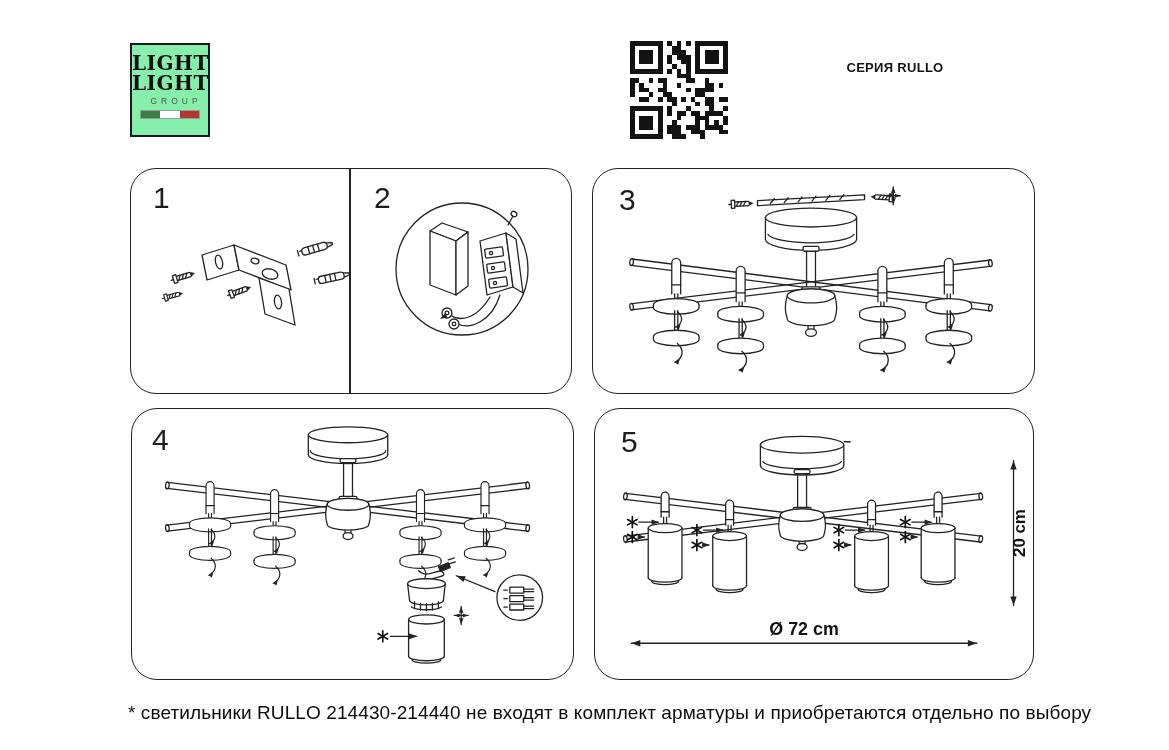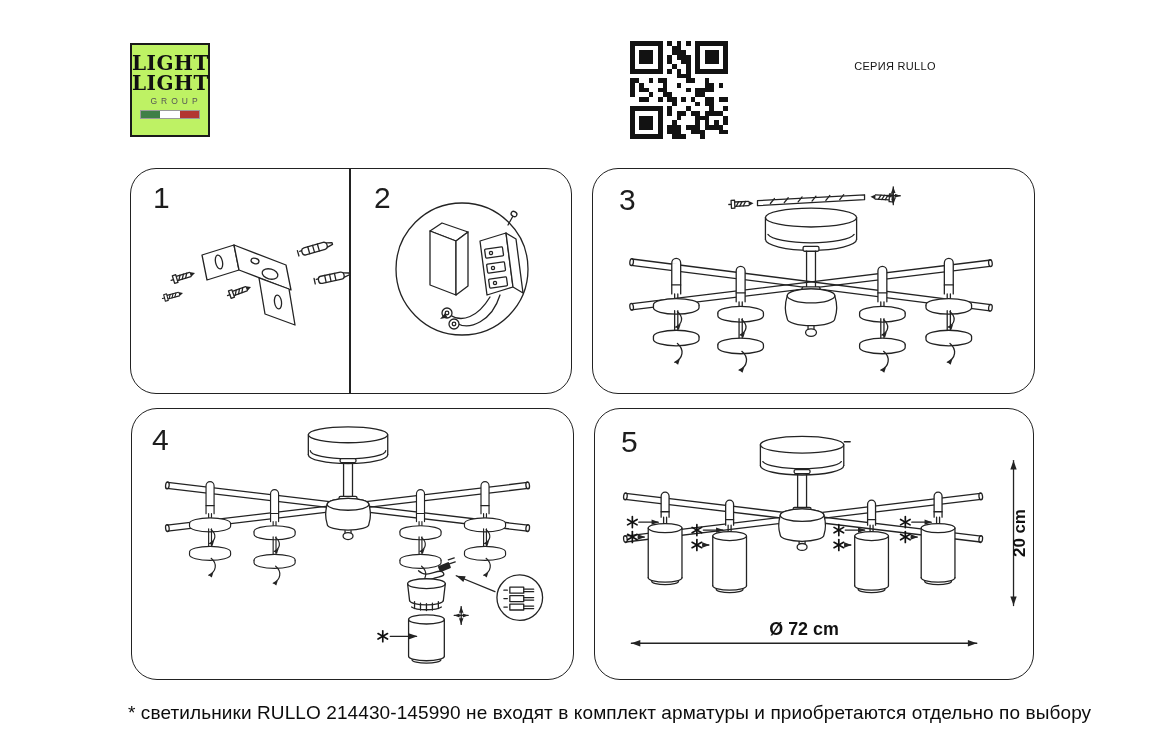--- a/index.html
+++ b/index.html
@@ -1,33 +1,33 @@
 <!DOCTYPE html>
 <html><head>
 <meta charset="utf-8">
 <style>
   html,body{margin:0;padding:0;background:#fff;}
   .page{position:relative;width:1169px;height:750px;background:#ffffff;overflow:hidden;
         font-family:"Liberation Sans",sans-serif;color:#141414;}
 
   
   .logo{position:absolute;left:130px;top:43px;width:80px;height:94px;border:2px solid #1a1a1a;
-        box-sizing:border-box;text-align:center;padding-top:8px;background:#bef264;}
+        box-sizing:border-box;text-align:center;padding-top:8px;background:#86efac;}
   .logo .l1,.logo .l2{font-family:"DejaVu Serif",serif;font-weight:700;font-size:20px;line-height:20px;
         letter-spacing:.5px;color:#111;}
   .logo .l3{font-size:8.5px;letter-spacing:4px;color:#555;margin-top:3px;padding-left:12px;}
   .flag{margin:4px auto 0;width:58px;height:7px;border:1px solid #9a9a9a;display:flex;box-sizing:content-box;}
   .flag span{flex:1;}
   .flag .g{background:#3f7f47;} .flag .w{background:#ffffff;} .flag .r{background:#b23631;}
 
   .title{position:absolute;left:234px;top:51px;font-size:22.5px;line-height:29px;font-weight:700;
         letter-spacing:.2px;color:#161616;}
   .qr{position:absolute;left:630px;top:41px;}
   .series-block{position:absolute;left:793px;top:60px;width:204px;text-align:center;}
-  .series{font-size:11px;font-weight:400;letter-spacing:.3px;}
+  .series{font-size:13px;font-weight:700;letter-spacing:.3px;}
   .article{font-size:20px;font-weight:700;margin-top:8px;letter-spacing:.3px;}
 
   
   .panel{position:absolute;border:1.6px solid #222;border-radius:26px;background:#fff;box-sizing:border-box;}
   .panelA{left:130px;top:168px;width:442px;height:226px;}
   .panelB{left:592px;top:168px;width:443px;height:226px;}
   .panelC{left:131px;top:408px;width:443px;height:272px;}
   .panelD{left:594px;top:408px;width:440px;height:272px;}
   .divider{position:absolute;left:218px;top:0;bottom:0;width:1.6px;background:#222;}
   .step-number{position:absolute;font-size:30px;font-weight:500;color:#1d1d1d;}
@@ -509,15 +509,15 @@
         <use href="#ah" transform="translate(421,198) rotate(90)"></use>
         <path d="M36,236 H384"></path>
         <use href="#ah" transform="translate(36,236) rotate(180)"></use>
         <use href="#ah" transform="translate(384,236)"></use>
       </g>
       <text transform="translate(433,125) rotate(-90)" text-anchor="middle" font-size="17" font-weight="600" fill="#111" stroke="none">20 cm</text>
       <text x="210" y="228" text-anchor="middle" font-size="18" font-weight="600" fill="#111" stroke="none">Ø 72 cm</text>
     </svg>
   </section>
 
-  <div class="footnote">* светильники RULLO 214430-145990 не входят в комплект арматуры и приобретаются отдельно по выбору</div>
+  <div class="footnote">* светильники RULLO 214430-214440 не входят в комплект арматуры и приобретаются отдельно по выбору</div>
 
 </div>
 
 </body></html>

